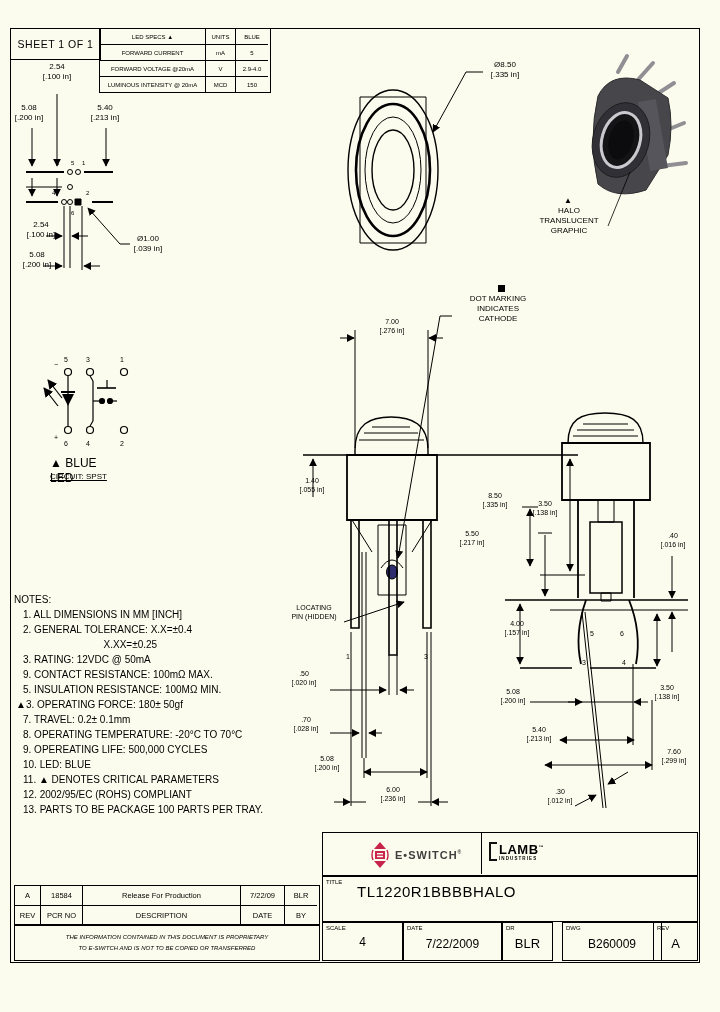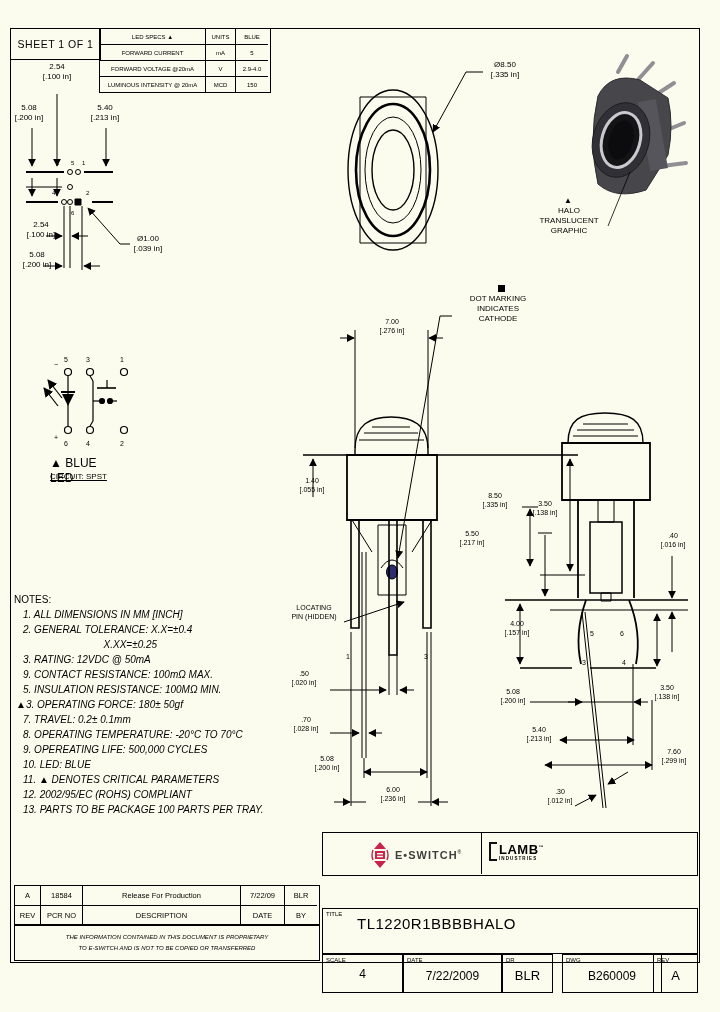--- a/index.html
+++ b/index.html
@@ -14,23 +14,23 @@
   #sheetbox{position:absolute;left:10px;top:28px;width:89px;height:30px;border:1.2px solid #000;
             font-size:10.5px;display:flex;align-items:center;justify-content:center;letter-spacing:.5px;}
   #ledtable{position:absolute;left:99px;top:28px;width:170px;border:1.2px solid #000;
             display:grid;grid-template-columns:106px 30px 32px;font-size:6px;}
   #ledtable div{border-right:1px solid #000;border-bottom:1px solid #000;height:15px;
                 display:flex;align-items:center;justify-content:center;text-align:center;}
   #ledtable div:nth-child(3n){border-right:none;}
   #ledtable div:nth-last-child(-n+3){border-bottom:none;}
   
   #notes{position:absolute;left:14px;top:592px;width:276px;font-size:10px;line-height:15px;}
-  .note{white-space:pre-wrap;padding-left:9px;font-style:italic;}
+  .note{white-space:pre-wrap;padding-left:9px;}
   
-  .blk{position:absolute;border:1.2px solid #000;box-sizing:border-box;margin-top:32px;}
+  .blk{position:absolute;border:1.2px solid #000;box-sizing:border-box;}
   .tb-label{position:absolute;font-size:6px;left:3px;top:2px;}
   .tb-val{position:absolute;width:100%;text-align:center;}
   #revtable{position:absolute;left:14px;top:885px;width:306px;height:40px;border:1.2px solid #000;
             box-sizing:border-box;display:grid;grid-template-columns:26px 42px 158px 44px 32px;font-size:7.5px;}
   #revtable div{border-right:1px solid #000;border-bottom:1px solid #000;display:flex;
                 align-items:center;justify-content:center;height:19px;}
   #revtable div:nth-child(5n){border-right:none;}
   #revtable div:nth-child(n+6){border-bottom:none;}
   #disclaimer{position:absolute;left:14px;top:925px;width:306px;height:36px;border:1.2px solid #000;
               box-sizing:border-box;font-style:italic;font-size:6px;line-height:11px;text-align:center;

